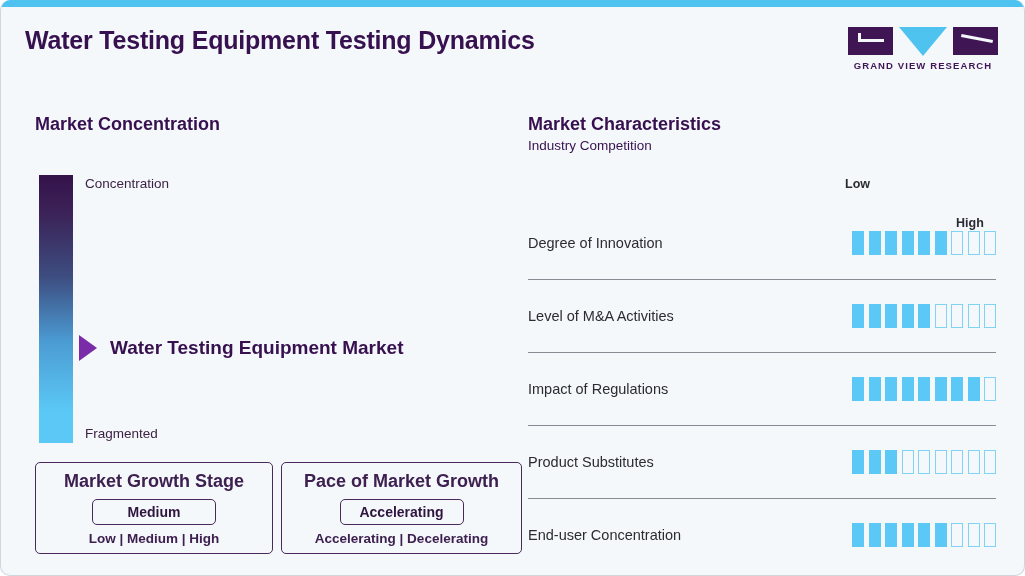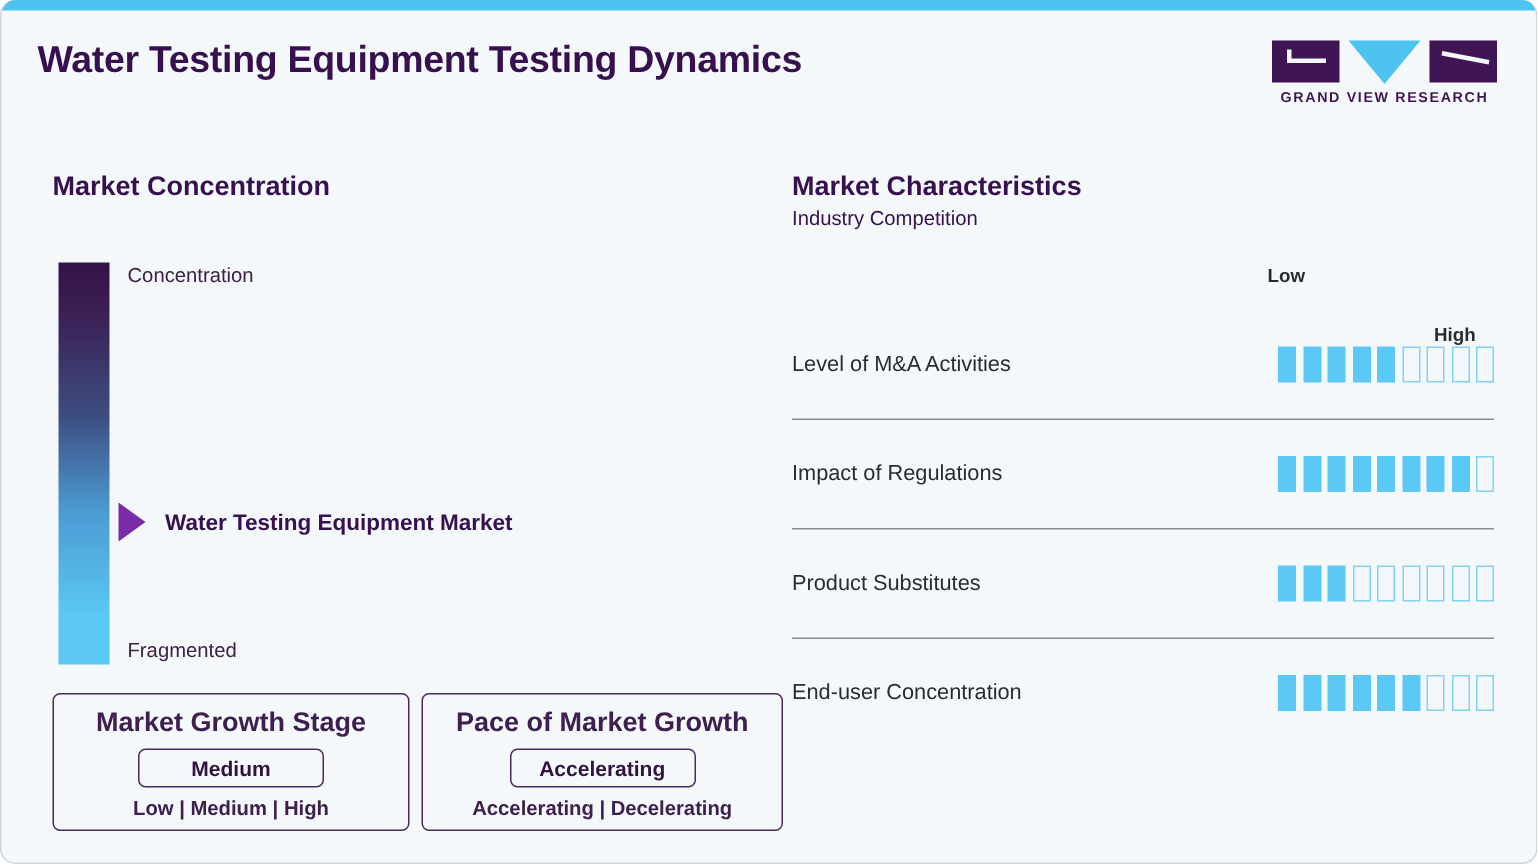--- a/index.html
+++ b/index.html
@@ -138,21 +138,21 @@
     align-items: center;
   }
   .marker-tri {
     width: 0; height: 0;
     border-top: 13px solid transparent;
     border-bottom: 13px solid transparent;
     border-left: 18px solid #7a2ba8;
   }
   .marker-label {
     margin-left: 13px;
-    font-size: 15px;
+    font-size: 19px;
     font-weight: bold;
     color: #37104f;
     white-space: nowrap;
   }
 
   
   .cards {
     position: absolute;
     left: 34px;
     top: 462px;
@@ -291,20 +291,34 @@
     <div class="section-title">Market Characteristics</div>
     <div class="section-sub">Industry Competition</div>
 
     <div class="axis-labels">
       <span class="axis-low">Low</span>
       <span class="axis-high">High</span>
     </div>
 
     <div class="char-rows" id="char-rows">
         <div class="char-row">
+          <div class="char-label">Degree of Innovation</div>
+          <div class="bars">
+            <span class="bar filled"></span>
+            <span class="bar filled"></span>
+            <span class="bar filled"></span>
+            <span class="bar filled"></span>
+            <span class="bar filled"></span>
+            <span class="bar filled"></span>
+            <span class="bar empty"></span>
+            <span class="bar empty"></span>
+            <span class="bar empty"></span>
+          </div>
+        </div>
+        <div class="char-row">
           <div class="char-label">Level of M&amp;A Activities</div>
           <div class="bars">
             <span class="bar filled"></span>
             <span class="bar filled"></span>
             <span class="bar filled"></span>
             <span class="bar filled"></span>
             <span class="bar filled"></span>
             <span class="bar empty"></span>
             <span class="bar empty"></span>
             <span class="bar empty"></span>

